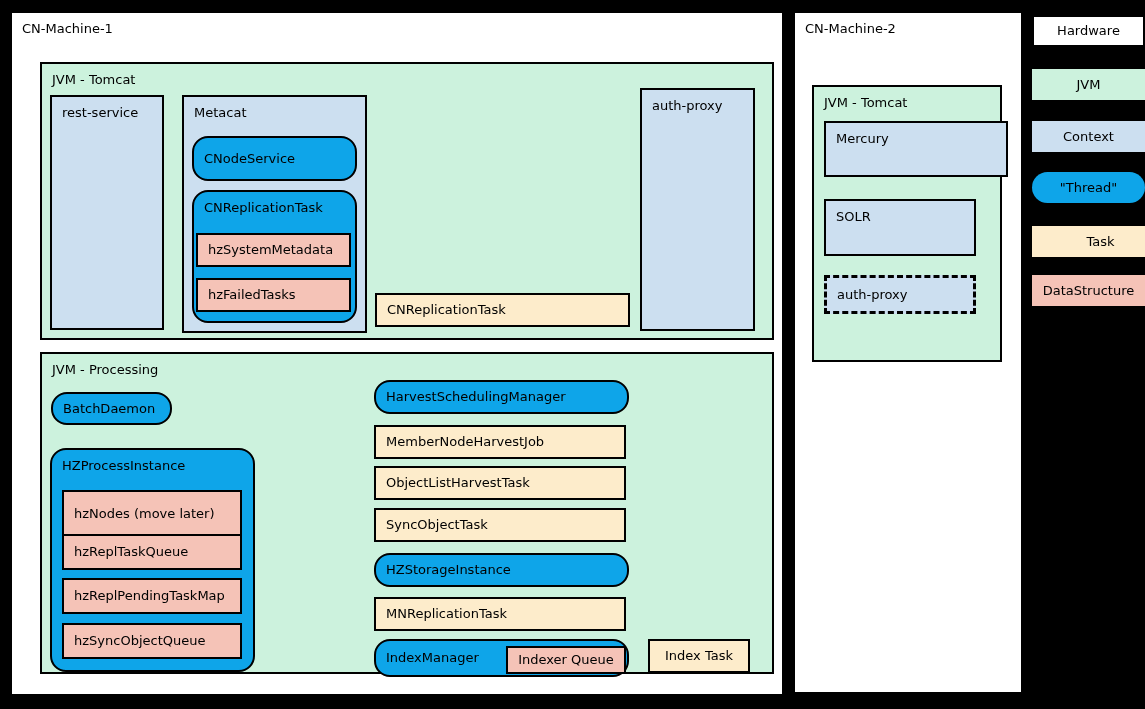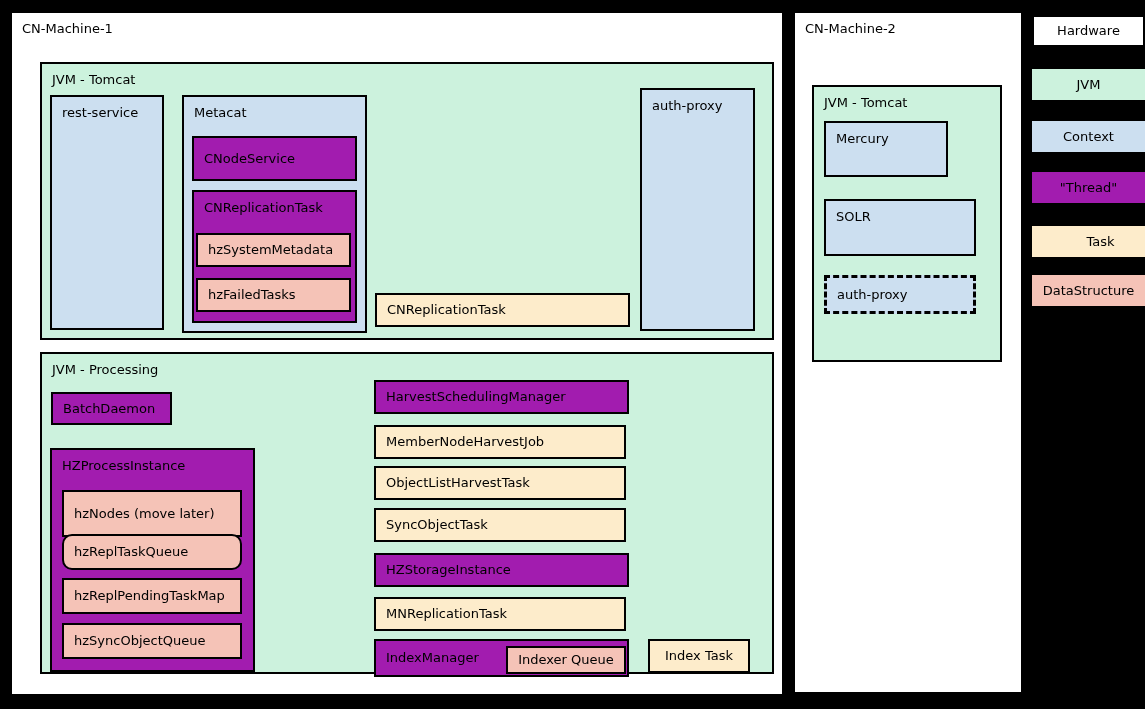--- a/index.html
+++ b/index.html
@@ -42,21 +42,21 @@
   .cc > .lbl {
     left: 0;
     right: 0;
     top: 50%;
     transform: translateY(-50%);
     text-align: center;
   }
   .hardware { background: #ffffff; }
   .jvm      { background: #ccf2dd; }
   .context  { background: #ccdff0; padding-left: 22px; }
-  .thread   { background: #a21caf; }
+  .thread   { background: #0ea5e9; border-radius: 16px; }
   .task     { background: #fdeccb; }
   .ds       { background: #f5c3b7; padding-left: 8px; }
   .dashed   { border-style: dashed; border-width: 3px; }
   .nb       { border: none; }
 </style>
 </head>
 <body>
 
 <div id="canvas">
 
@@ -108,21 +108,21 @@
     <span class="lbl">BatchDaemon</span>
   </div>
 
   <div class="box thread tl" style="left:50px; top:448px; width:205px; height:224px;">
     <span class="lbl">HZProcessInstance</span>
   </div>
 
   <div class="box ds cl" style="left:62px; top:490px; width:180px; height:47px;">
     <span class="lbl">hzNodes (move later)</span>
   </div>
-  <div class="box ds cl" style="left:62px; top:534px; width:180px; height:36px;border-radius:10px;">
+  <div class="box ds cl" style="left:62px; top:534px; width:180px; height:36px;">
     <span class="lbl">hzReplTaskQueue</span>
   </div>
   <div class="box ds cl" style="left:62px; top:578px; width:180px; height:36px;">
     <span class="lbl">hzReplPendingTaskMap</span>
   </div>
   <div class="box ds cl" style="left:62px; top:623px; width:180px; height:36px;">
     <span class="lbl">hzSyncObjectQueue</span>
   </div>
 
   <div class="box thread cl" style="left:374px; top:380px; width:255px; height:34px;">
@@ -156,21 +156,21 @@
   </div>
 
   <div class="box hardware tl" style="left:793px; top:11px; width:230px; height:683px;">
     <span class="lbl">CN-Machine-2</span>
   </div>
 
   <div class="box jvm tl" style="left:812px; top:85px; width:190px; height:277px;">
     <span class="lbl">JVM - Tomcat</span>
   </div>
 
-  <div class="box context tl" style="left:824px; top:121px; width:124px; height:56px;">
+  <div class="box context tl" style="left:824px; top:121px; width:184px; height:56px;">
     <span class="lbl">Mercury</span>
   </div>
   <div class="box context tl" style="left:824px; top:199px; width:152px; height:57px;">
     <span class="lbl">SOLR</span>
   </div>
   <div class="box context dashed cl" style="left:824px; top:275px; width:152px; height:39px;">
     <span class="lbl">auth-proxy</span>
   </div>
 
   <div class="box hardware cc" style="left:1032px; top:15px; width:113px; height:32px;">

